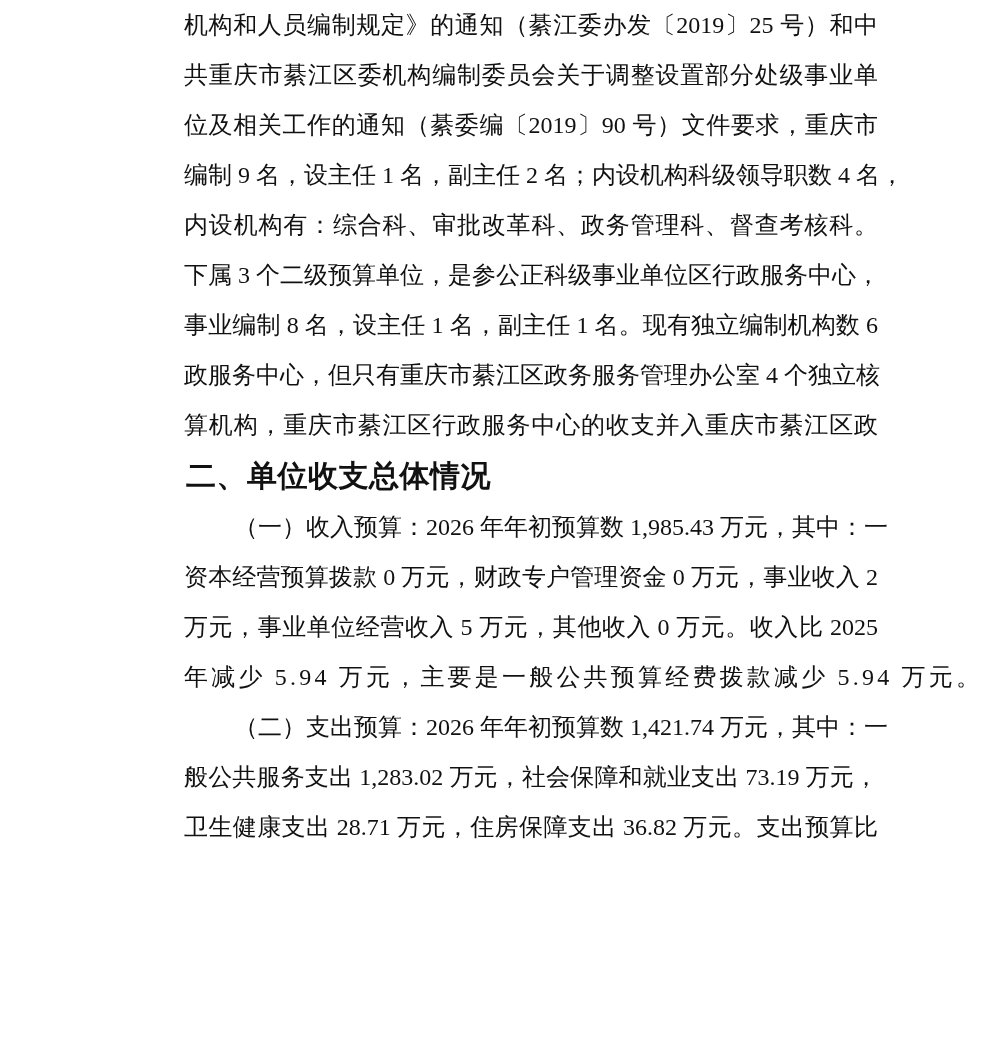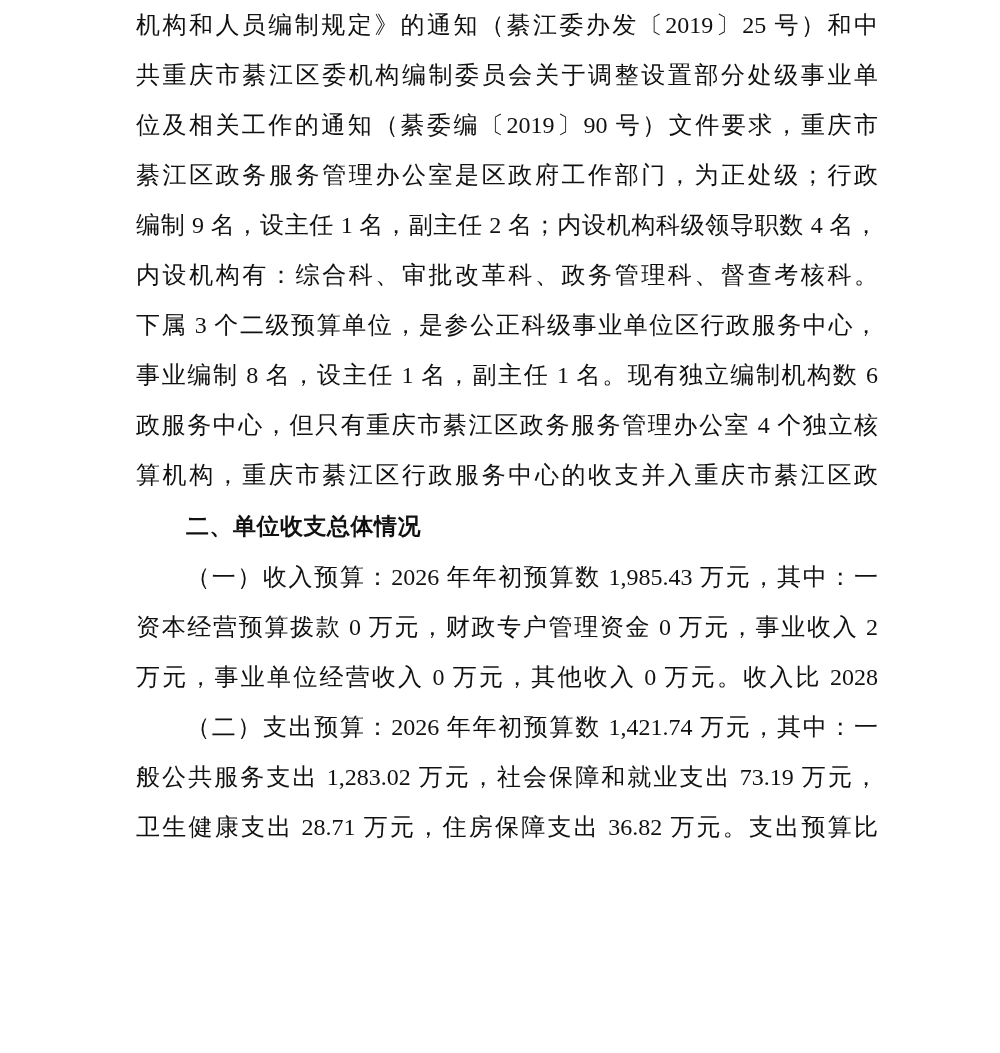--- a/index.html
+++ b/index.html
@@ -4,53 +4,53 @@
 <style>
   html, body { margin: 0; padding: 0; background: #ffffff; }
   body { width: 1000px; height: 1053px; overflow: hidden; position: relative; }
   .page {
     position: absolute; left: 136px; top: 0; width: 742px;
     font-family: "Liberation Serif", "DejaVu Serif", serif;
     font-size: 24px; color: #111111;
   }
   .line {
     height: 50px; line-height: 50px; white-space: nowrap;
-    letter-spacing: 3.2px; margin-top: 0;
+    letter-spacing: 3.2px; margin-top: 0; margin-left: 48px;
   }
   .indent { padding-left: 50px; }
   .heading {
     font-family: "DejaVu Sans", "Liberation Sans", sans-serif;
-    font-weight: bold; letter-spacing: 0.5px; font-size: 23px;
+    font-weight: bold; letter-spacing: 0.5px; font-size: 30px;
     padding-left: 50px; height: 52px; line-height: 52px;
   }
   .justify { text-align-last: justify; text-align: justify; letter-spacing: 0; }
 </style>
 </head>
 <body>
 
 <div class="page">
   <div>
     <div class="line justify">机构和人员编制规定》的通知（綦江委办发〔2019〕25 号）和中</div>
     <div class="line justify">共重庆市綦江区委机构编制委员会关于调整设置部分处级事业单</div>
     <div class="line justify">位及相关工作的通知（綦委编〔2019〕90 号）文件要求，重庆市</div>
-    <div class="line justify">綦江区政务服务管理办公室是区政府工作部门，为正处级；行政</div>
     <div class="line justify">编制 9 名，设主任 1 名，副主任 2 名；内设机构科级领导职数 4 名，</div>
     <div class="line justify">内设机构有：综合科、审批改革科、政务管理科、督查考核科。</div>
     <div class="line justify">下属 3 个二级预算单位，是参公正科级事业单位区行政服务中心，</div>
     <div class="line justify">事业编制 8 名，设主任 1 名，副主任 1 名。现有独立编制机构数 6</div>
     <div class="line justify">政服务中心，但只有重庆市綦江区政务服务管理办公室 4 个独立核</div>
     <div class="line justify">算机构，重庆市綦江区行政服务中心的收支并入重庆市綦江区政</div>
   </div>
 
   <div class="heading">二、单位收支总体情况</div>
 
   <div>
     <div class="line justify indent">（一）收入预算：2026 年年初预算数 1,985.43 万元，其中：一</div>
     <div class="line justify">资本经营预算拨款 0 万元，财政专户管理资金 0 万元，事业收入 2</div>
-    <div class="line justify">万元，事业单位经营收入 0 万元，其他收入 0 万元。收入比 2028</div>
+    <div class="line justify">万元，事业单位经营收入 5 万元，其他收入 0 万元。收入比 2025</div>
+    <div class="line">年减少 5.94 万元，主要是一般公共预算经费拨款减少 5.94 万元。</div>
   </div>
 
   <div>
     <div class="line justify indent">（二）支出预算：2026 年年初预算数 1,421.74 万元，其中：一</div>
     <div class="line justify">般公共服务支出 1,283.02 万元，社会保障和就业支出 73.19 万元，</div>
     <div class="line justify">卫生健康支出 28.71 万元，住房保障支出 36.82 万元。支出预算比</div>
   </div>
 </div>
 
 </body></html>

